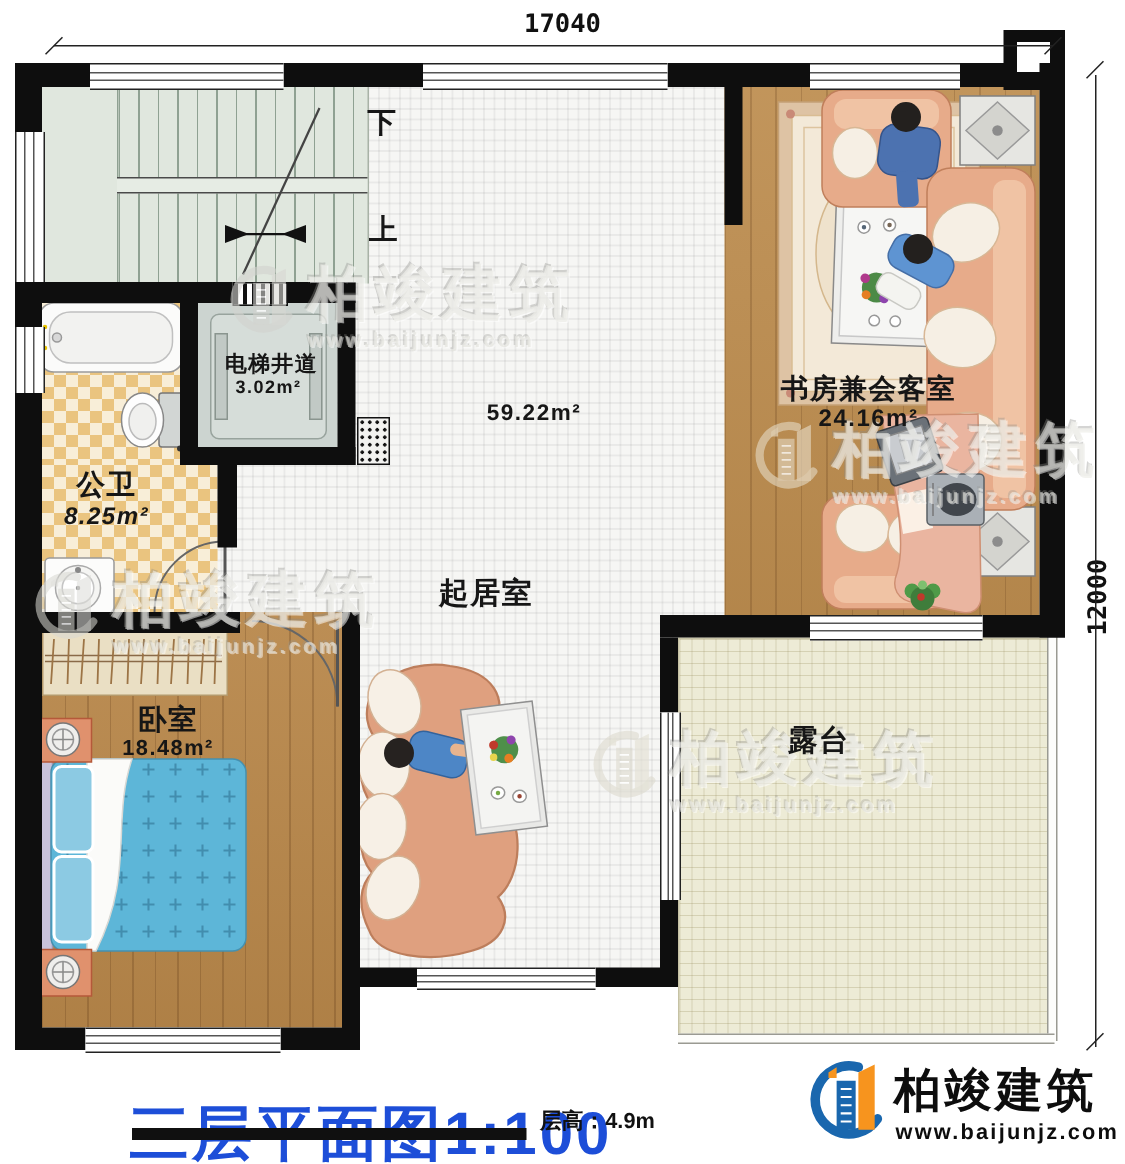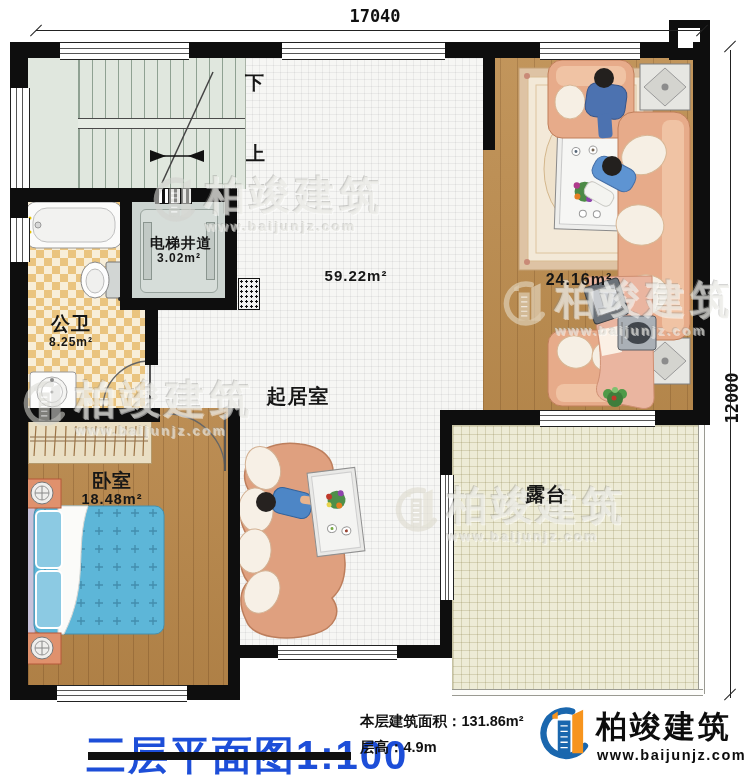--- a/index.html
+++ b/index.html
@@ -337,42 +337,42 @@
         <div class="wm-cn">柏竣建筑</div>
          <div class="wm-web">www.baijunjz.com</div>
       </div>
   </div>
 
   <div class="rlabel" style="left:240px;top:72px;width:30px;font-size:19px;">下</div>
   <div class="rlabel" style="left:241px;top:143px;width:30px;font-size:19px;">上</div>
   <div class="rlabel" style="left:133px;top:235px;width:96px;font-size:14.5px;">电梯井道</div>
   <div class="rlabel" style="left:133px;top:252px;width:92px;font-size:12px;">3.02m²</div>
   <div class="rlabel" style="left:35px;top:313px;width:72px;font-size:19px;">公卫</div>
-  <div class="rlabel" style="left:25px;top:336px;width:92px;font-size:12px;">8.25m²</div>
+  <div class="rlabel" style="left:25px;top:336px;width:92px;font-size:16px;font-style:italic;">8.25m²</div>
   <div class="rlabel" style="left:318px;top:268px;width:76px;font-size:15px;">59.22m²</div>
-  <div class="rlabel" style="left:260px;top:385px;width:76px;font-size:20px;">起居室</div>
+  <div class="rlabel" style="left:286px;top:385px;width:76px;font-size:20px;">起居室</div>
+  <div class="rlabel" style="left:514px;top:249px;width:130px;font-size:18.5px;">书房兼会客室</div>
   <div class="rlabel" style="left:529px;top:271px;width:100px;font-size:16px;">24.16m²</div>
   <div class="rlabel" style="left:74px;top:470px;width:76px;font-size:19px;">卧室</div>
   <div class="rlabel" style="left:64px;top:491px;width:96px;font-size:14.5px;">18.48m²</div>
   <div class="rlabel" style="left:518px;top:484px;width:56px;font-size:19.5px;">露台</div>
 
   <div class="dimt dimtext" style="left:330px;top:6px;width:90px;">17040</div>
   <div class="dimline-h" style="left:36px;top:30px;width:666px;"></div>
   <div class="tick" style="left:28px;top:30px;"></div>
   <div class="tick" style="left:694px;top:30px;"></div>
   <div class="dimtext" style="left:692px;top:388px;width:80px;transform:rotate(-90deg);">12000</div>
   <div class="dimline-v" style="left:730px;top:50px;height:648px;"></div>
   <div class="tick" style="left:722px;top:46px;"></div>
   <div class="tick" style="left:722px;top:694px;"></div>
 
   <div class="ft-title">
     <span>三层平面图</span><span>1:100</span>
   </div>
   <div class="ft-bar"></div>
-  <div class="ft-info" style="top:712px;">本层建筑面积：131.86m²</div>
   <div class="ft-info" style="top:738px;">层高：4.9m</div>
   <svg class="abs" style="left:536px;top:704px;color:#1a67ae;--c2:#f7941e" width="58" height="62" viewBox="0 0 64 68">
       <use href="#logo-sym"></use>
     </svg>
   <div class="ft-logo-name">柏竣建筑</div>
   <div class="ft-logo-web">www.baijunjz.com</div>
 
 </div>
 
 </body></html>

